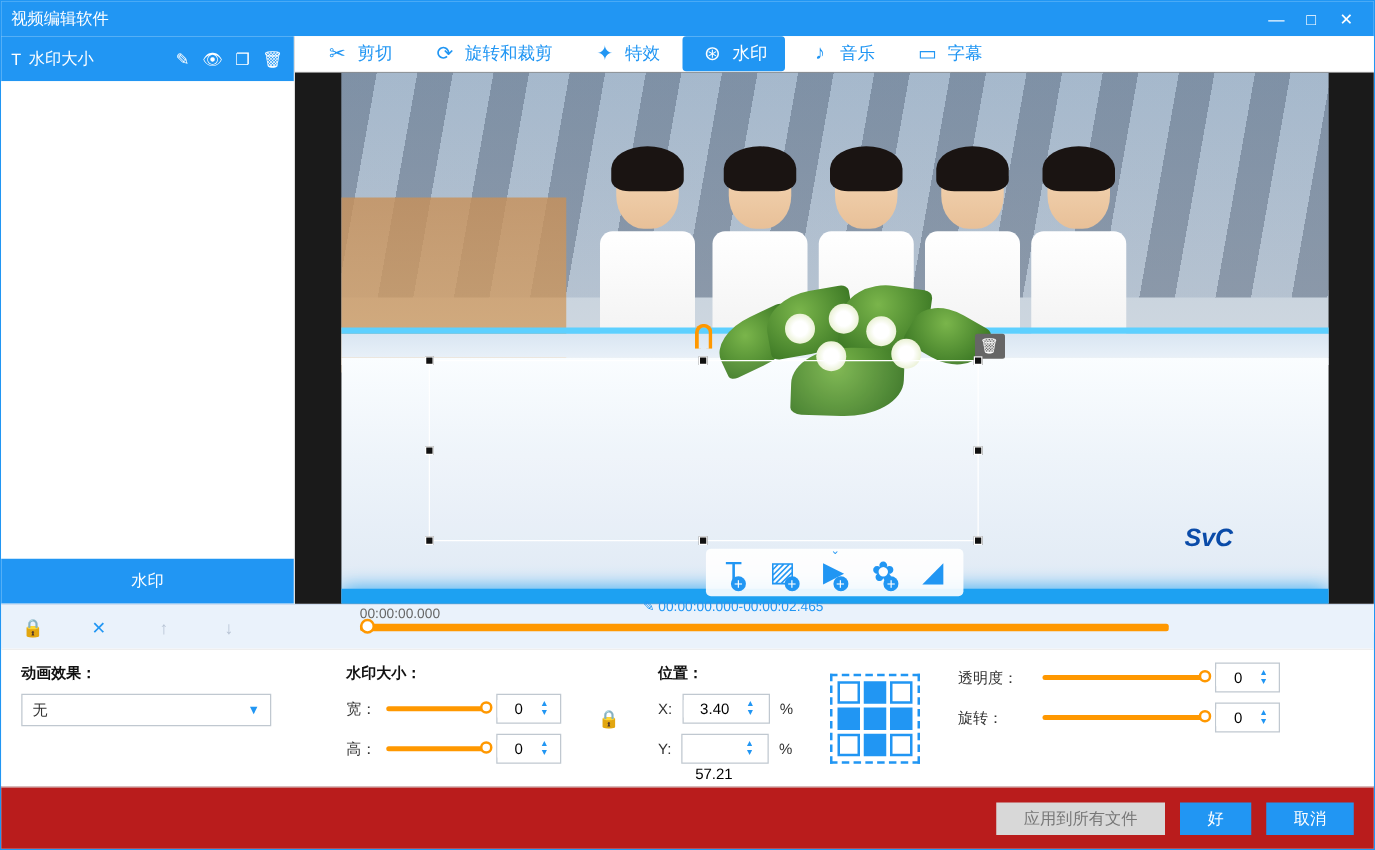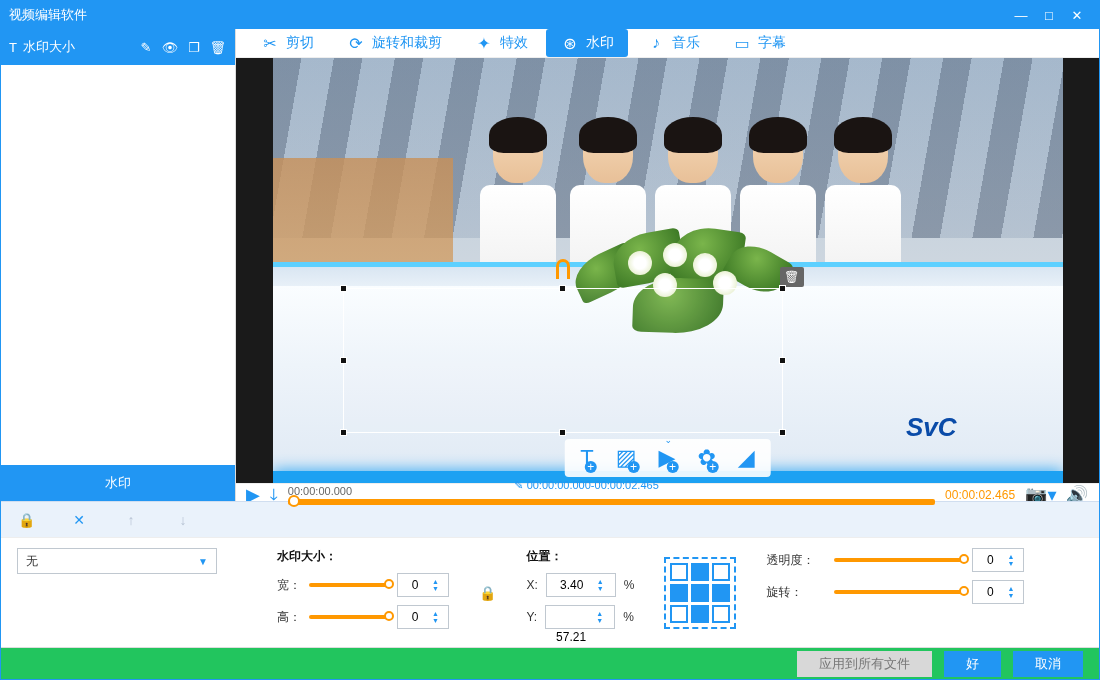--- a/index.html
+++ b/index.html
@@ -26,21 +26,21 @@
 .tool .ticon { width:20px; height:20px; display:flex; align-items:center; justify-content:center; font-size:16px;}
 .preview-wrap { flex:1; display:flex; align-items:center; justify-content:center; background:#1a1a1a; position:relative; }
 .preview { width:790px; height:425px; position:relative; overflow:hidden; }
 .sky{position:absolute;left:0;top:0;right:0;height:55%;background:linear-gradient(#b8c9d9,#d0d8e0);}
 .beams{position:absolute;left:0;top:0;right:0;height:180px;background:repeating-linear-gradient(100deg,rgba(20,40,70,0.35) 0 28px,rgba(60,90,130,0.15) 28px 60px);}
 .booth{position:absolute;left:0;top:100px;width:180px;height:140px;background:linear-gradient(#c89058,#d4a36a);opacity:0.8;}
 .desk{position:absolute;left:0;right:0;bottom:0;height:52%;}
 .desk-top{height:24px;background:linear-gradient(#d9e6f2,#e8f0f8);border-top:5px solid #5dd0ff;}
 .desk-front{height:calc(100% - 24px);background:linear-gradient(180deg,#fafdff 0%,#eef4fa 40%,#dfe9f4 100%);position:relative;}
 .desk-glow{position:absolute;left:0;right:0;bottom:0;height:12px;background:#1da1f2;box-shadow:0 0 15px #1da1f2;}
-.svc{position:absolute;right:106px;bottom:40px;font-style:italic;font-weight:bold;font-size:26px;color:#0a4ba8;}
+.svc{position:absolute;right:76px;bottom:40px;font-style:italic;font-weight:bold;font-size:20px;color:#0a4ba8;}
 .person{position:absolute;width:90px;height:155px;bottom:205px;}
 .head{width:50px;height:60px;background:linear-gradient(#f5d9b8,#e8c098);border-radius:48% 48% 44% 44%;margin:0 auto;position:relative;}
 .hair{position:absolute;top:-6px;left:-4px;right:-4px;height:36px;background:#1a1412;border-radius:50% 50% 25% 25%;}
 .bod{width:76px;height:90px;background:linear-gradient(#fff,#f2f2f2);border-radius:10px 10px 4px 4px;margin:2px auto 0;}
 .bouquet{position:absolute;left:calc(50% - 95px);bottom:130px;width:220px;height:130px;}
 .leaf{position:absolute;background:radial-gradient(circle at 40% 30%,#7ab54b,#2e6b1c);border-radius:55% 10% 55% 10%;}
 .flower{position:absolute;width:24px;height:24px;background:radial-gradient(circle,#fff 35%,#e8f0d0 75%);border-radius:50%;}
 .wm-box{position:absolute;left:70px;top:230px;width:440px;height:145px;border:1px solid #fff;background:rgba(255,255,255,0.06);}
 .handle{position:absolute;width:7px;height:7px;background:#111;border:1px solid #fff;}
 .h-tl{top:-4px;left:-4px}.h-tr{top:-4px;right:-4px}.h-bl{bottom:-4px;left:-4px}.h-br{bottom:-4px;right:-4px}
@@ -74,21 +74,21 @@
 .slider .th{position:absolute;right:-5px;top:-4px;width:10px;height:10px;background:#fff;border:2px solid #ff9800;border-radius:50%;}
 .spin{width:52px;height:24px;border:1px solid #c0c8d0;display:flex;align-items:center;}
 .spin input{width:34px;border:none;text-align:center;font-size:12px;outline:none;}
 .spin .ar{width:14px;display:flex;flex-direction:column;font-size:7px;color:#2196f3;line-height:1;}
 .lock{color:#b0b8c0;font-size:14px;}
 .anchor-grid{display:grid;grid-template-columns:repeat(3,18px);grid-template-rows:repeat(3,18px);gap:3px;border:2px dashed #2196f3;padding:4px;}
 .anchor-grid .cell{background:#2196f3;cursor:pointer;}
 .anchor-grid .cell.hollow{background:#fff;border:2px solid #2196f3;}
 .slider-long{width:130px;height:4px;background:#ff9800;border-radius:2px;position:relative;}
 .slider-long .th{position:absolute;right:-5px;top:-4px;width:10px;height:10px;background:#fff;border:2px solid #ff9800;border-radius:50%;}
-.footer { height:32px; background:#22c55e; display:flex; align-items:center; justify-content:flex-end; gap:12px; padding:0 16px; border-top:1px solid #ddd;}
+.footer { height:50px; background:#b91c1c; display:flex; align-items:center; justify-content:flex-end; gap:12px; padding:0 16px; border-top:1px solid #ddd;}
 .btn{height:26px;padding:0 22px;font-size:13px;border:none;cursor:pointer;display:flex;align-items:center;}
 .btn.gray{background:#d8d8d8;color:#777;}
 .btn.blue{background:#2196f3;color:#fff;}
 </style>
 </head>
 <body>
 
 <div class="window">
   <div class="titlebar">
     <span>视频编辑软件</span>
@@ -236,20 +236,21 @@
       </div>
     </div>
     <div class="action-row">
       <span class="ab">🔒</span>
       <span class="ab">✕</span>
       <span class="ab dis">↑</span>
       <span class="ab dis">↓</span>
     </div>
     <div class="controls">
       <div class="ctrl-col" style="width:230px">
+        <span class="label-b">动画效果：</span>
         <div class="sel">
           <span>无</span>
           <span class="caret">▼</span>
         </div>
       </div>
       <div class="ctrl-col">
         <span class="label-b">水印大小：</span>
         <div class="row">
           <span>宽：</span>
           <div class="slider">

